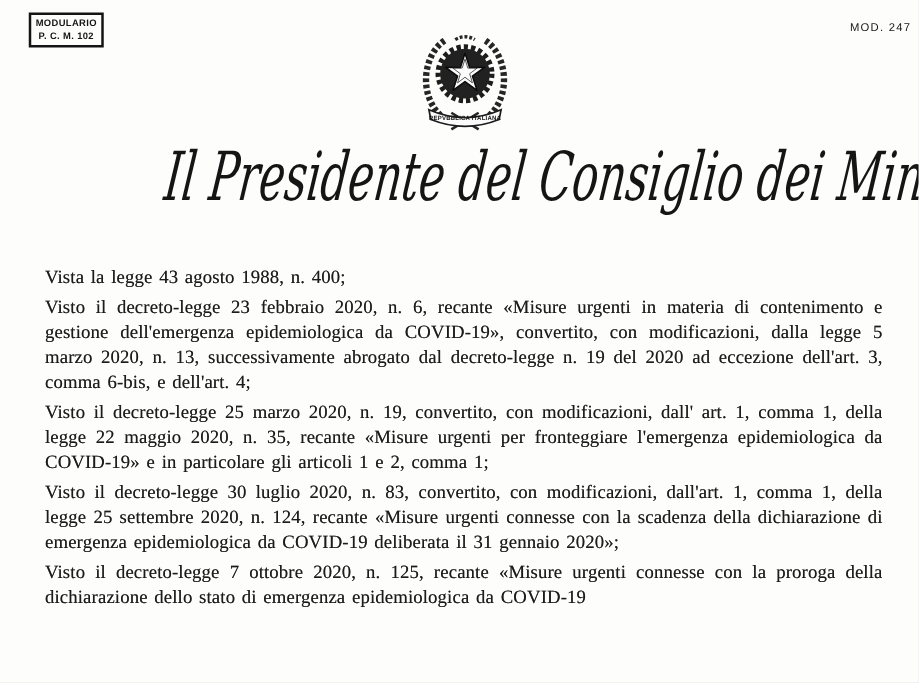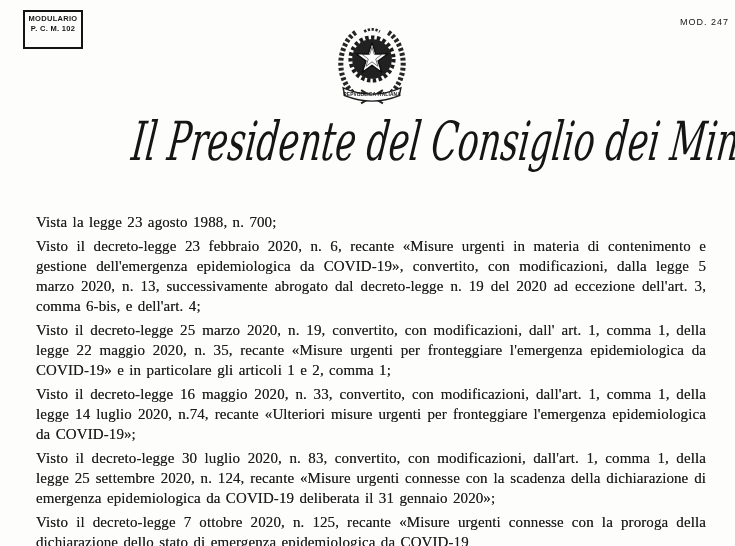--- a/index.html
+++ b/index.html
@@ -17,21 +17,21 @@
     color: #1c1c1c;
   }
 
   
   .stamp-box {
     position: absolute;
     left: 23px;
     top: 10px;
     width: 54px;
     border: 2px solid #141414;
-    padding: 2px 1px 14px;
+    padding: 2px 1px 3px;
     text-align: center;
     font-family: "Liberation Sans", sans-serif;
     font-weight: bold;
     font-size: 7.5px;
     line-height: 9.5px;
     letter-spacing: 0.3px;
     color: #161616;
   }
 
   
@@ -123,21 +123,20 @@
       <path d="M36 83 L64 100 M64 83 L36 100" stroke="#262626" stroke-width="2.6"></path>
 
       <path d="M13 80 Q50 96 87 80 L85 90 Q50 104 15 90 Z" fill="#fbfbfb" stroke="#1d1d1d" stroke-width="1.8"></path>
       <text x="50" y="90.5" text-anchor="middle" font-size="6.2" font-family="Liberation Sans, sans-serif" font-weight="bold" fill="#141414" letter-spacing="0.2">REPVBBLICA ITALIANA</text>
     </svg>
   </div>
 
   <div class="script-title">Il Presidente del Consiglio dei Ministri</div>
 
   <div class="body-text">
-    <p>Vista la legge 23 agosto 1988, n. 700;</p>
+    <p>Vista la legge 43 agosto 1988, n. 400;</p>
     <p>Visto il decreto-legge 23 febbraio 2020, n. 6, recante «Misure urgenti in materia di contenimento e gestione dell'emergenza epidemiologica da COVID-19», convertito, con modificazioni, dalla legge 5 marzo 2020, n. 13, successivamente abrogato dal decreto-legge n. 19 del 2020 ad eccezione dell'art. 3, comma 6-bis, e dell'art. 4;</p>
     <p>Visto il decreto-legge 25 marzo 2020, n. 19, convertito, con modificazioni, dall' art. 1, comma 1, della legge 22 maggio 2020, n. 35, recante «Misure urgenti per fronteggiare l'emergenza epidemiologica da COVID-19» e in particolare gli articoli 1 e 2, comma 1;</p>
-    <p>Visto il decreto-legge 16 maggio 2020, n. 33, convertito, con modificazioni, dall'art. 1, comma 1, della legge 14 luglio 2020, n.74, recante «Ulteriori misure urgenti per fronteggiare l'emergenza epidemiologica da COVID-19»;</p>
     <p>Visto il decreto-legge 30 luglio 2020, n. 83, convertito, con modificazioni, dall'art. 1, comma 1, della legge 25 settembre 2020, n. 124, recante «Misure urgenti connesse con la scadenza della dichiarazione di emergenza epidemiologica da COVID-19 deliberata il 31 gennaio 2020»;</p>
     <p>Visto il decreto-legge 7 ottobre 2020, n. 125, recante «Misure urgenti connesse con la proroga della dichiarazione dello stato di emergenza epidemiologica da COVID-19</p>
   </div>
 
 </div>
 
 </body></html>

